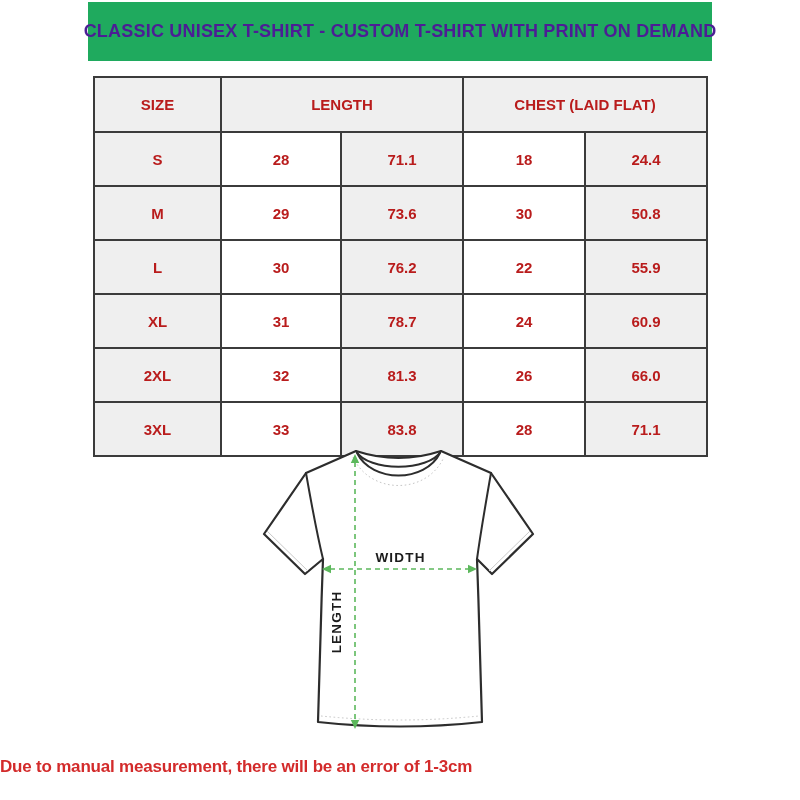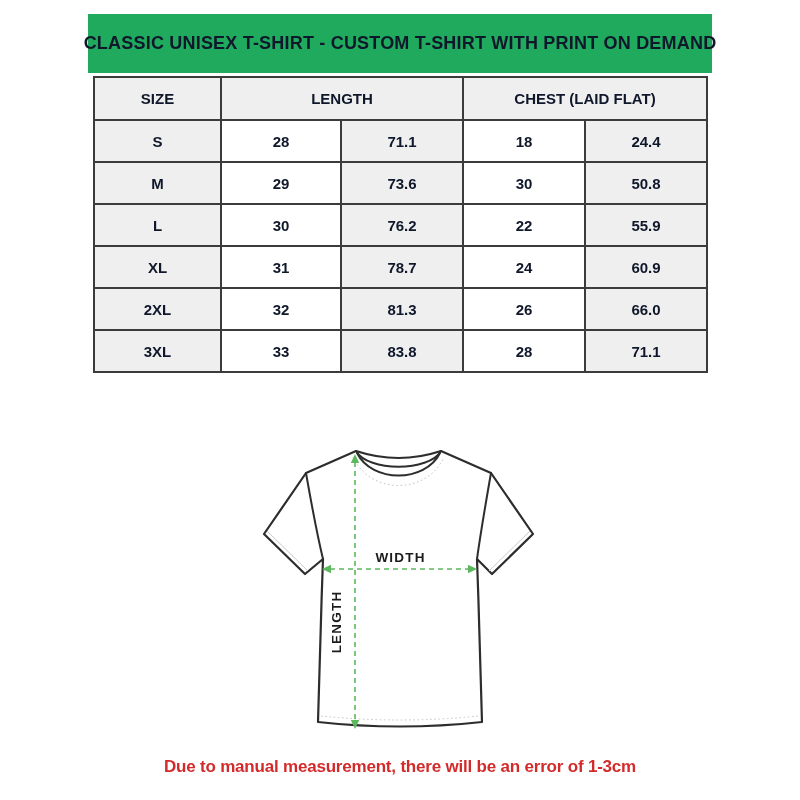--- a/index.html
+++ b/index.html
@@ -17,21 +17,21 @@
     text-align:center;white-space:nowrap;
   }
 
   
   .size-table{
     position:absolute;left:93px;top:76px;width:613px;
     border-collapse:collapse;table-layout:fixed;
   }
   .size-table th,.size-table td{
     border:2px solid #3b3b3b;text-align:center;vertical-align:middle;
-    font-weight:bold;font-size:15px;color:#0f172a;padding:4px;
+    font-weight:bold;font-size:15px;color:#b91c1c;padding:10px;
   }
   .size-table thead th{height:33px;background:#efefef;}
   .size-table tbody td{height:32px;}
   .c-gray{background:#efefef;}
   .c-white{background:#ffffff;border-radius:14px;}
 
   
   .diagram{position:absolute;left:250px;top:435px;width:300px;height:310px;}
   .outline{fill:#ffffff;stroke:#2d2d2d;stroke-width:2.2;stroke-linejoin:round;stroke-linecap:round;}
   .seam{fill:none;stroke:#2d2d2d;stroke-width:2;stroke-linecap:round;}
@@ -39,30 +39,30 @@
   .cuffstitch{fill:none;stroke:#c9c9c9;stroke-width:1;}
   .measure{fill:none;stroke:#5cb85c;stroke-width:1.6;stroke-dasharray:5 4;}
   .mhead{fill:#5cb85c;stroke:none;}
   .dlabel{
     font-family:"Liberation Sans",sans-serif;font-weight:bold;
     font-size:13.5px;letter-spacing:1.2px;fill:#1c1c1c;
   }
 
   
   .footer{
-    position:absolute;left:0;top:757px;width:800px;text-align:center;
+    position:absolute;left:0;top:757px;width:800px;text-align:left;
     font-weight:bold;font-size:17px;letter-spacing:-.2px;color:#d32b2b;
   }
 </style>
 </head>
 <body>
 
 <div class="page">
 
-  <div class="banner" style="background: rgb(31, 170, 94); color: #0f172a; margin-top: 12px;">
+  <div class="banner" style="background: rgb(31, 170, 94); color: #4c1d95;">
     <span>CLASSIC UNISEX T-SHIRT - CUSTOM T-SHIRT WITH PRINT ON DEMAND</span>
   </div>
 
   <table class="size-table">
     <colgroup>
       <col style="width:127px">
       <col style="width:120px">
       <col style="width:122px">
       <col style="width:122px">
       <col style="width:122px">

